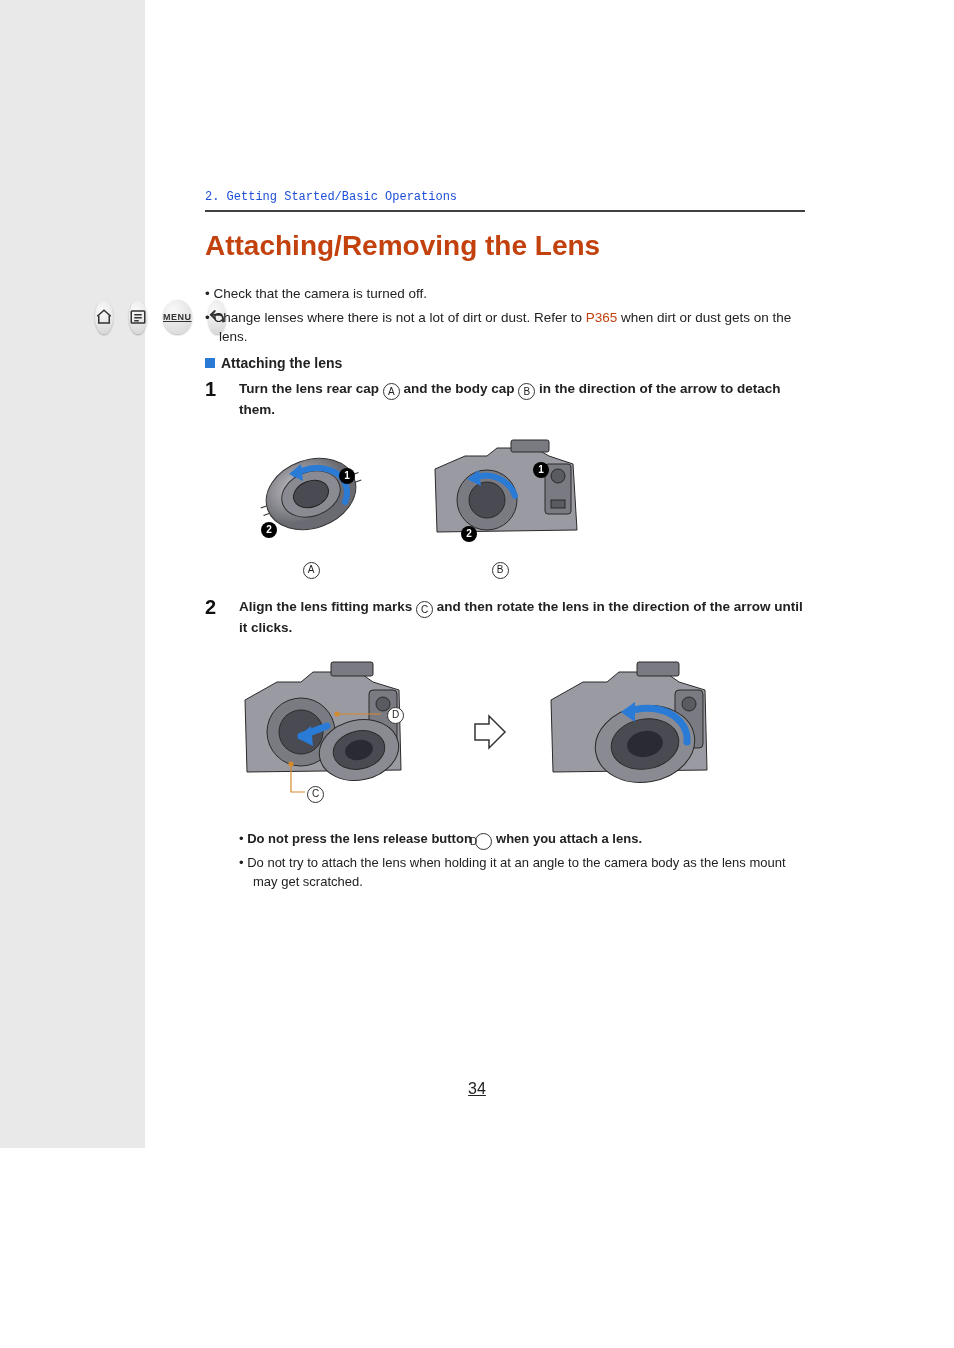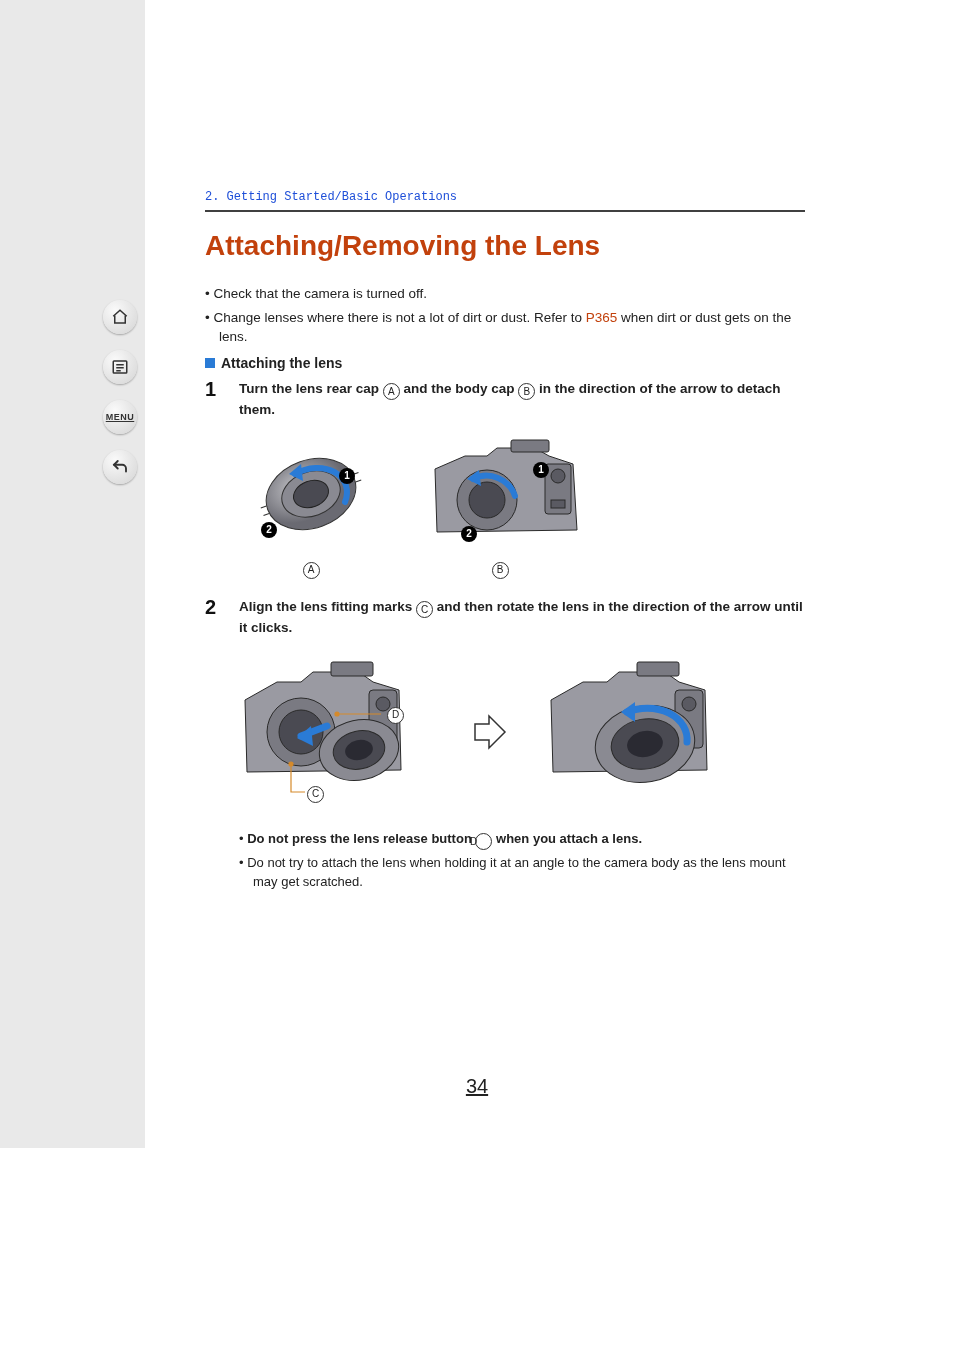--- a/index.html
+++ b/index.html
@@ -24,21 +24,21 @@
     width: 145px;
     height: 1148px;
     background: #e9e9e9;
   }
   .sidebar-inner {
     position: absolute;
     right: 0;
     top: 300px;
     width: 50px;
     display: flex;
-    flex-direction: column;
+    flex-direction: row;
     align-items: center;
     gap: 16px;
   }
   .nav-icon {
     width: 34px;
     height: 34px;
     border-radius: 50%;
     background: radial-gradient(circle at 35% 30%, #fafafa, #d4d4d4);
     box-shadow: 0 1px 2px rgba(0,0,0,.3);
     display: flex;
@@ -198,21 +198,21 @@
     margin-bottom: 4px;
   }
   .sub-notes li::before { content: "• "; }
 
   .page-num {
     position: absolute;
     bottom: 250px;
     left: 0;
     width: 100%;
     text-align: center;
-    font-size: 20px;
+    font-size: 16px;
     text-decoration: underline;
   }
 </style>
 </head>
 <body>
 
 <div class="page">
 
   <div class="sidebar">
     <div class="sidebar-inner">

